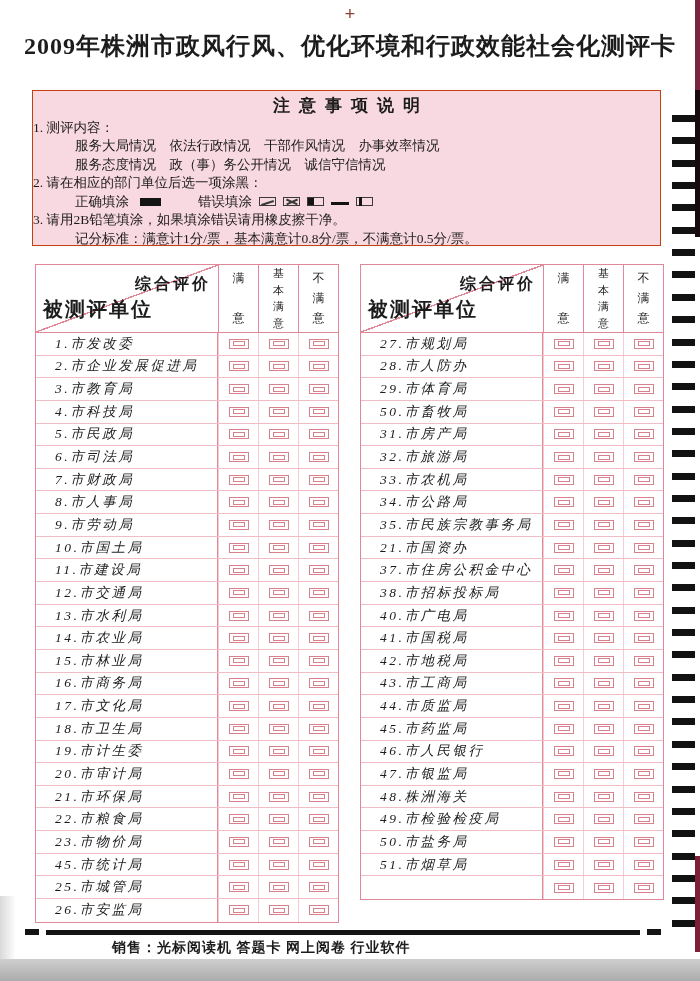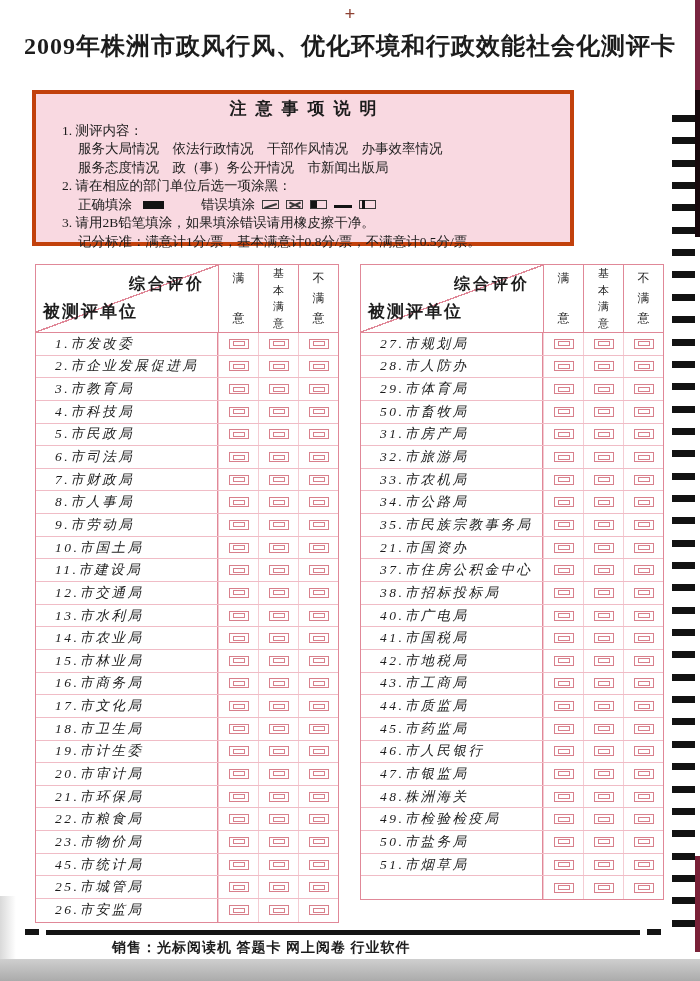--- a/index.html
+++ b/index.html
@@ -21,29 +21,29 @@
   }
   .plus{
     position:absolute;top:3px;left:0;width:700px;
     text-align:center;font-size:19px;font-weight:bold;color:#8d4032;
   }
   .title{
     position:absolute;top:30px;left:0;width:700px;
     text-align:center;font-size:24px;font-weight:bold;letter-spacing:1px;
   }
   .notice{
-    position:absolute;left:32px;top:90px;width:542px;height:156px;
-    background:#f9d9e1;border:4px solid #c2410c;
+    position:absolute;left:32px;top:90px;width:629px;height:156px;
+    background:#f9d9e1;border:1px solid #c2410c;
     font-size:13.5px;line-height:18.5px;
   }
   .notice-title{
     text-align:center;font-size:17px;font-weight:bold;
     letter-spacing:9px;padding:6px 0 3px 9px;
   }
-  .nline{padding-left:26px;}
+  .nline{}
   .nline.indent{padding-left:42px;}
   .fillrow{display:flex;align-items:center;gap:7px;}
   .mark-correct{
     display:inline-block;width:21px;height:8px;background:#141414;margin:0 10px 0 4px;
   }
   .wrong-label{margin-left:20px;}
   .err{
     display:inline-block;width:17px;height:9px;border:1px solid #3a3a3a;
     position:relative;background:transparent;
   }
@@ -74,22 +74,22 @@
   .thead{display:flex;height:68px;border-bottom:1px solid var(--tbl);}
   .corner{
     position:relative;width:182px;flex:0 0 182px;
     background:
       linear-gradient(to bottom right,
         transparent calc(50% - 0.7px),
         var(--tbl) calc(50% - 0.7px),
         var(--tbl) calc(50% + 0.7px),
         transparent calc(50% + 0.7px));
   }
-  .corner-top{position:absolute;right:13px;top:9px;font-size:16px;font-weight:bold;letter-spacing:3px;}
-  .corner-bottom{position:absolute;left:7px;bottom:9px;font-size:17px;font-weight:bold;letter-spacing:2px;}
+  .corner-top{position:absolute;right:7px;top:9px;font-size:16px;font-weight:bold;letter-spacing:3px;}
+  .corner-bottom{position:absolute;left:7px;bottom:9px;font-size:20px;font-weight:bold;letter-spacing:2px;}
   .rate-col{
     flex:1;border-left:1px solid var(--tbl);
     display:flex;flex-direction:column;align-items:center;justify-content:space-between;
     padding:5px 0;font-size:12px;
   }
   .rate-col.small{font-size:11px;padding:3px 0;line-height:1;}
   .tbody{display:block;}
   .trow{
     display:flex;height:22.65px;border-bottom:1px solid var(--tbl-light);
   }
@@ -142,21 +142,21 @@
 <body>
 
 <div class="plus">+</div>
 
 <h1 class="title">2009年株洲市政风行风、优化环境和行政效能社会化测评卡</h1>
 
 <div class="notice">
   <div class="notice-title">注意事项说明</div>
   <div class="nline">1. 测评内容：</div>
   <div class="nline indent">服务大局情况　依法行政情况　干部作风情况　办事效率情况</div>
-  <div class="nline indent">服务态度情况　政（事）务公开情况　市新闻出版局</div>
+  <div class="nline indent">服务态度情况　政（事）务公开情况　诚信守信情况</div>
   <div class="nline">2. 请在相应的部门单位后选一项涂黑：</div>
   <div class="nline indent fillrow">
     <span>正确填涂</span>
     <span class="mark-correct"></span>
     <span class="wrong-label">错误填涂</span>
     <span class="err err-check"></span>
     <span class="err err-cross"></span>
     <span class="err err-half"></span>
     <span class="err err-dash"></span>
     <span class="err err-bar"></span>

